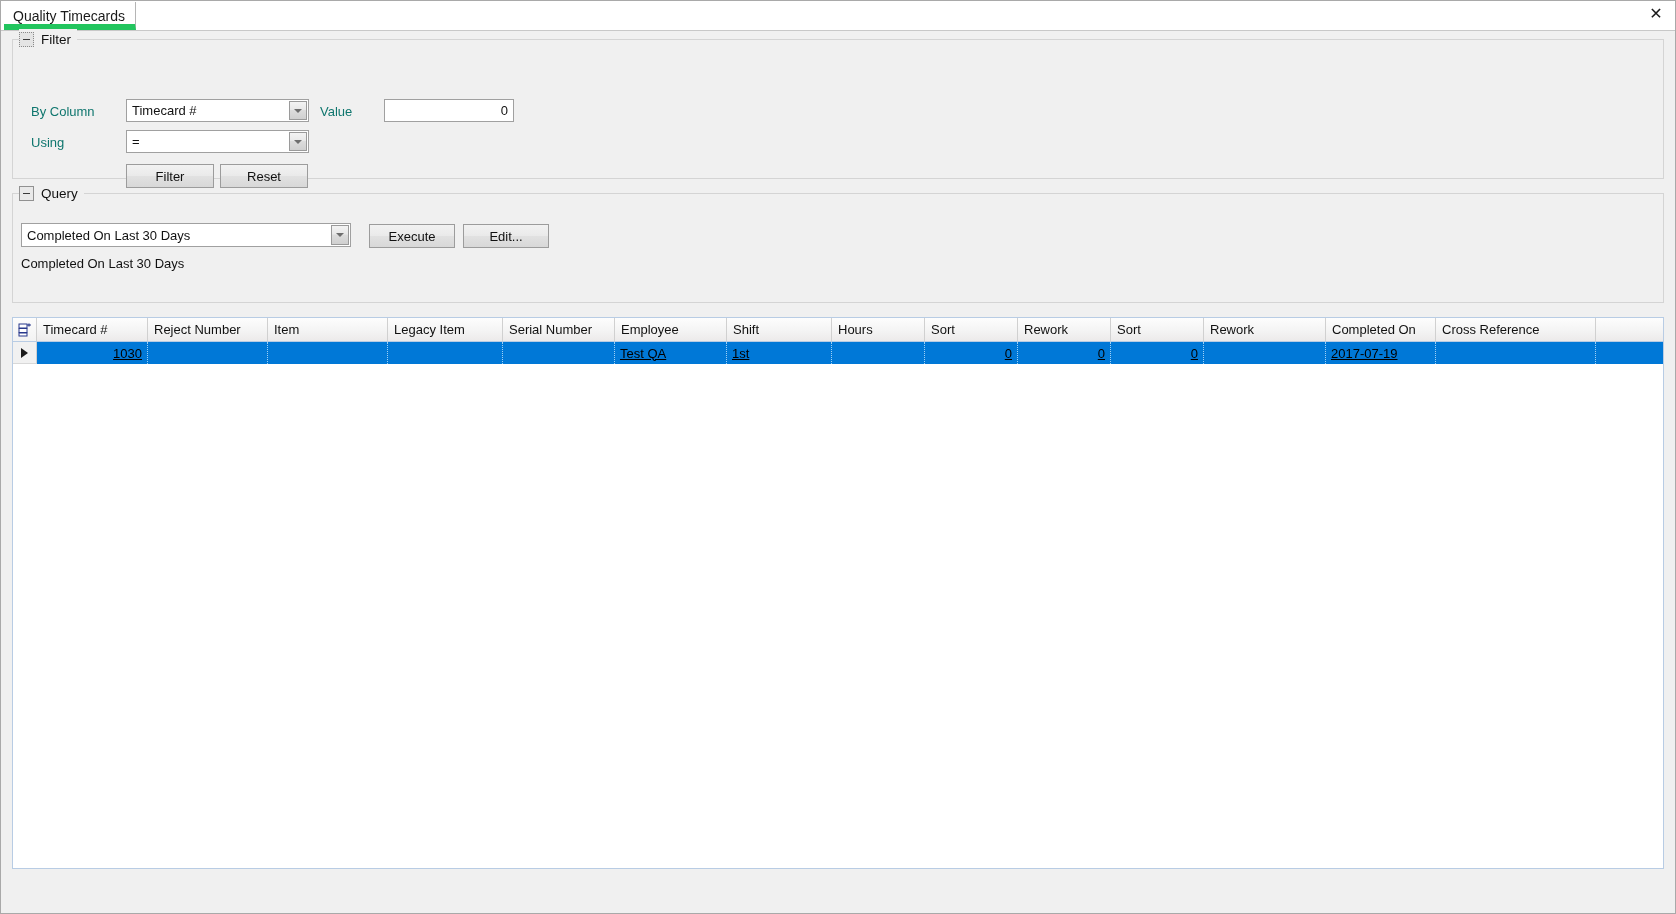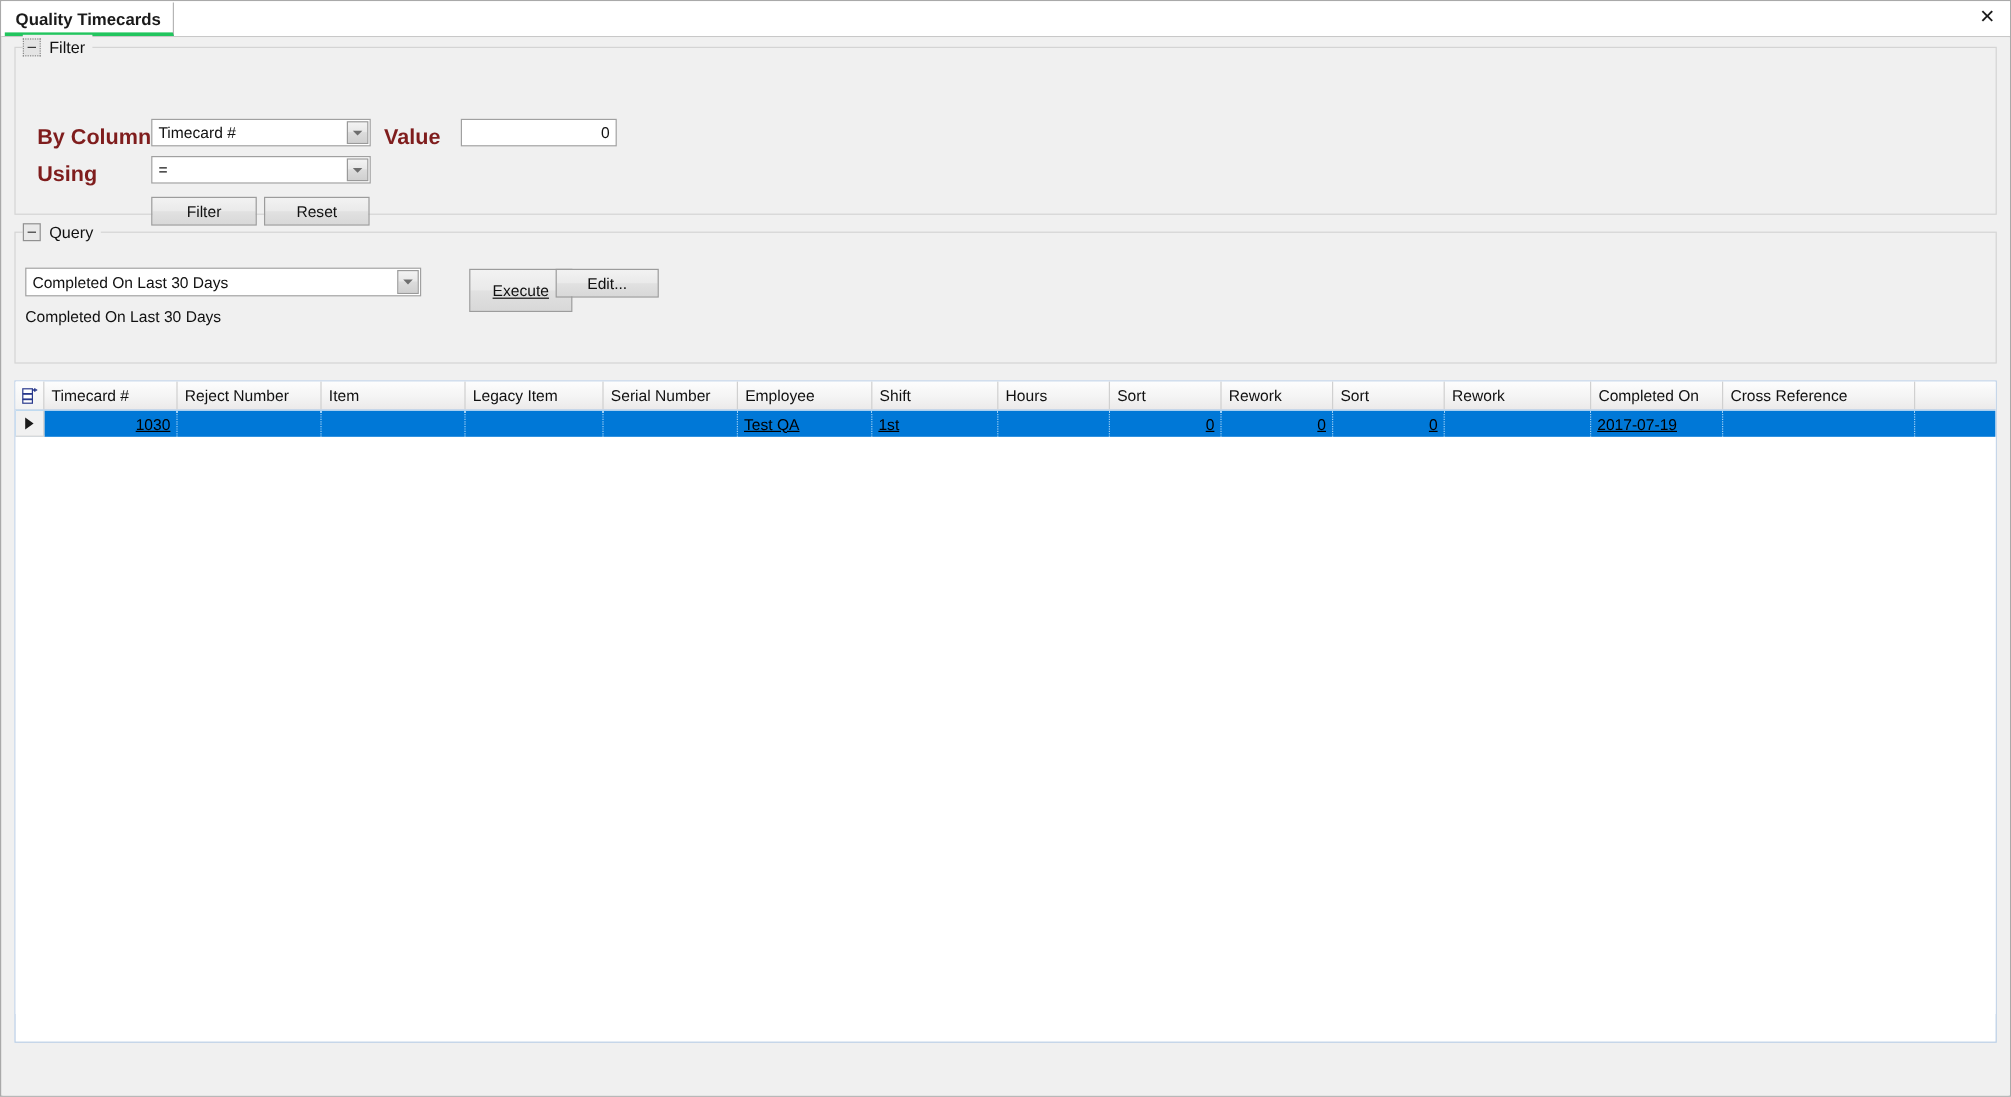--- a/index.html
+++ b/index.html
@@ -45,22 +45,21 @@
     padding: 0 10px 0 9px;
     line-height: 28px;
     font-size: 14px;
     color: #1a1a1a;
     background: #ffffff;
     border-right: 1px solid #b5b5b5;
     box-sizing: border-box;
     white-space: nowrap;
   }
   .tab-active {
-    border-bottom: 3px solid #22c55e;
-    font-weight: bold;
+    border-bottom: 6px solid #22c55e;
   }
   .close-btn {
     position: absolute;
     right: 8px;
     top: 2px;
     width: 22px;
     height: 22px;
     line-height: 22px;
     text-align: center;
     font-size: 16px;
@@ -135,24 +134,23 @@
   }
   .group-title {
     font-size: 13.5px;
     color: #111111;
     white-space: nowrap;
   }
 
   
   .lbl {
     position: absolute;
-    font-size: 18px;
-    color: #7f1d1d;
-    white-space: nowrap;
-    font-weight: bold;
+    font-size: 13px;
+    color: #0f766e;
+    white-space: nowrap;
   }
 
   
   .combo {
     position: absolute;
     box-sizing: border-box;
     background: #ffffff;
     border: 1px solid #a0a0a0;
     display: flex;
     align-items: stretch;
@@ -368,21 +366,21 @@
         <span class="group-title">Query</span>
       </div>
 
       <div class="combo" style="left:8px; top:29px; width:330px; height:24px;">
         <span class="combo-text">Completed On Last 30 Days</span>
         <span class="combo-btn">
             <i class="chev"></i>
           </span>
       </div>
 
-      <div class="btn" style="left:378px; top:30px; width:86px; height:36px;text-decoration:underline;">Execute</div>
+      <div class="btn" style="left:356px; top:30px; width:86px; height:24px;">Execute</div>
       <div class="btn" style="left:450px; top:30px; width:86px; height:24px;">Edit...</div>
 
       <span class="query-desc" style="left:8px; top:62px;">Completed On Last 30 Days</span>
     </div>
 
     <div class="grid">
 
 
       <div class="grid-headrow">
         <div class="corner-cell">

